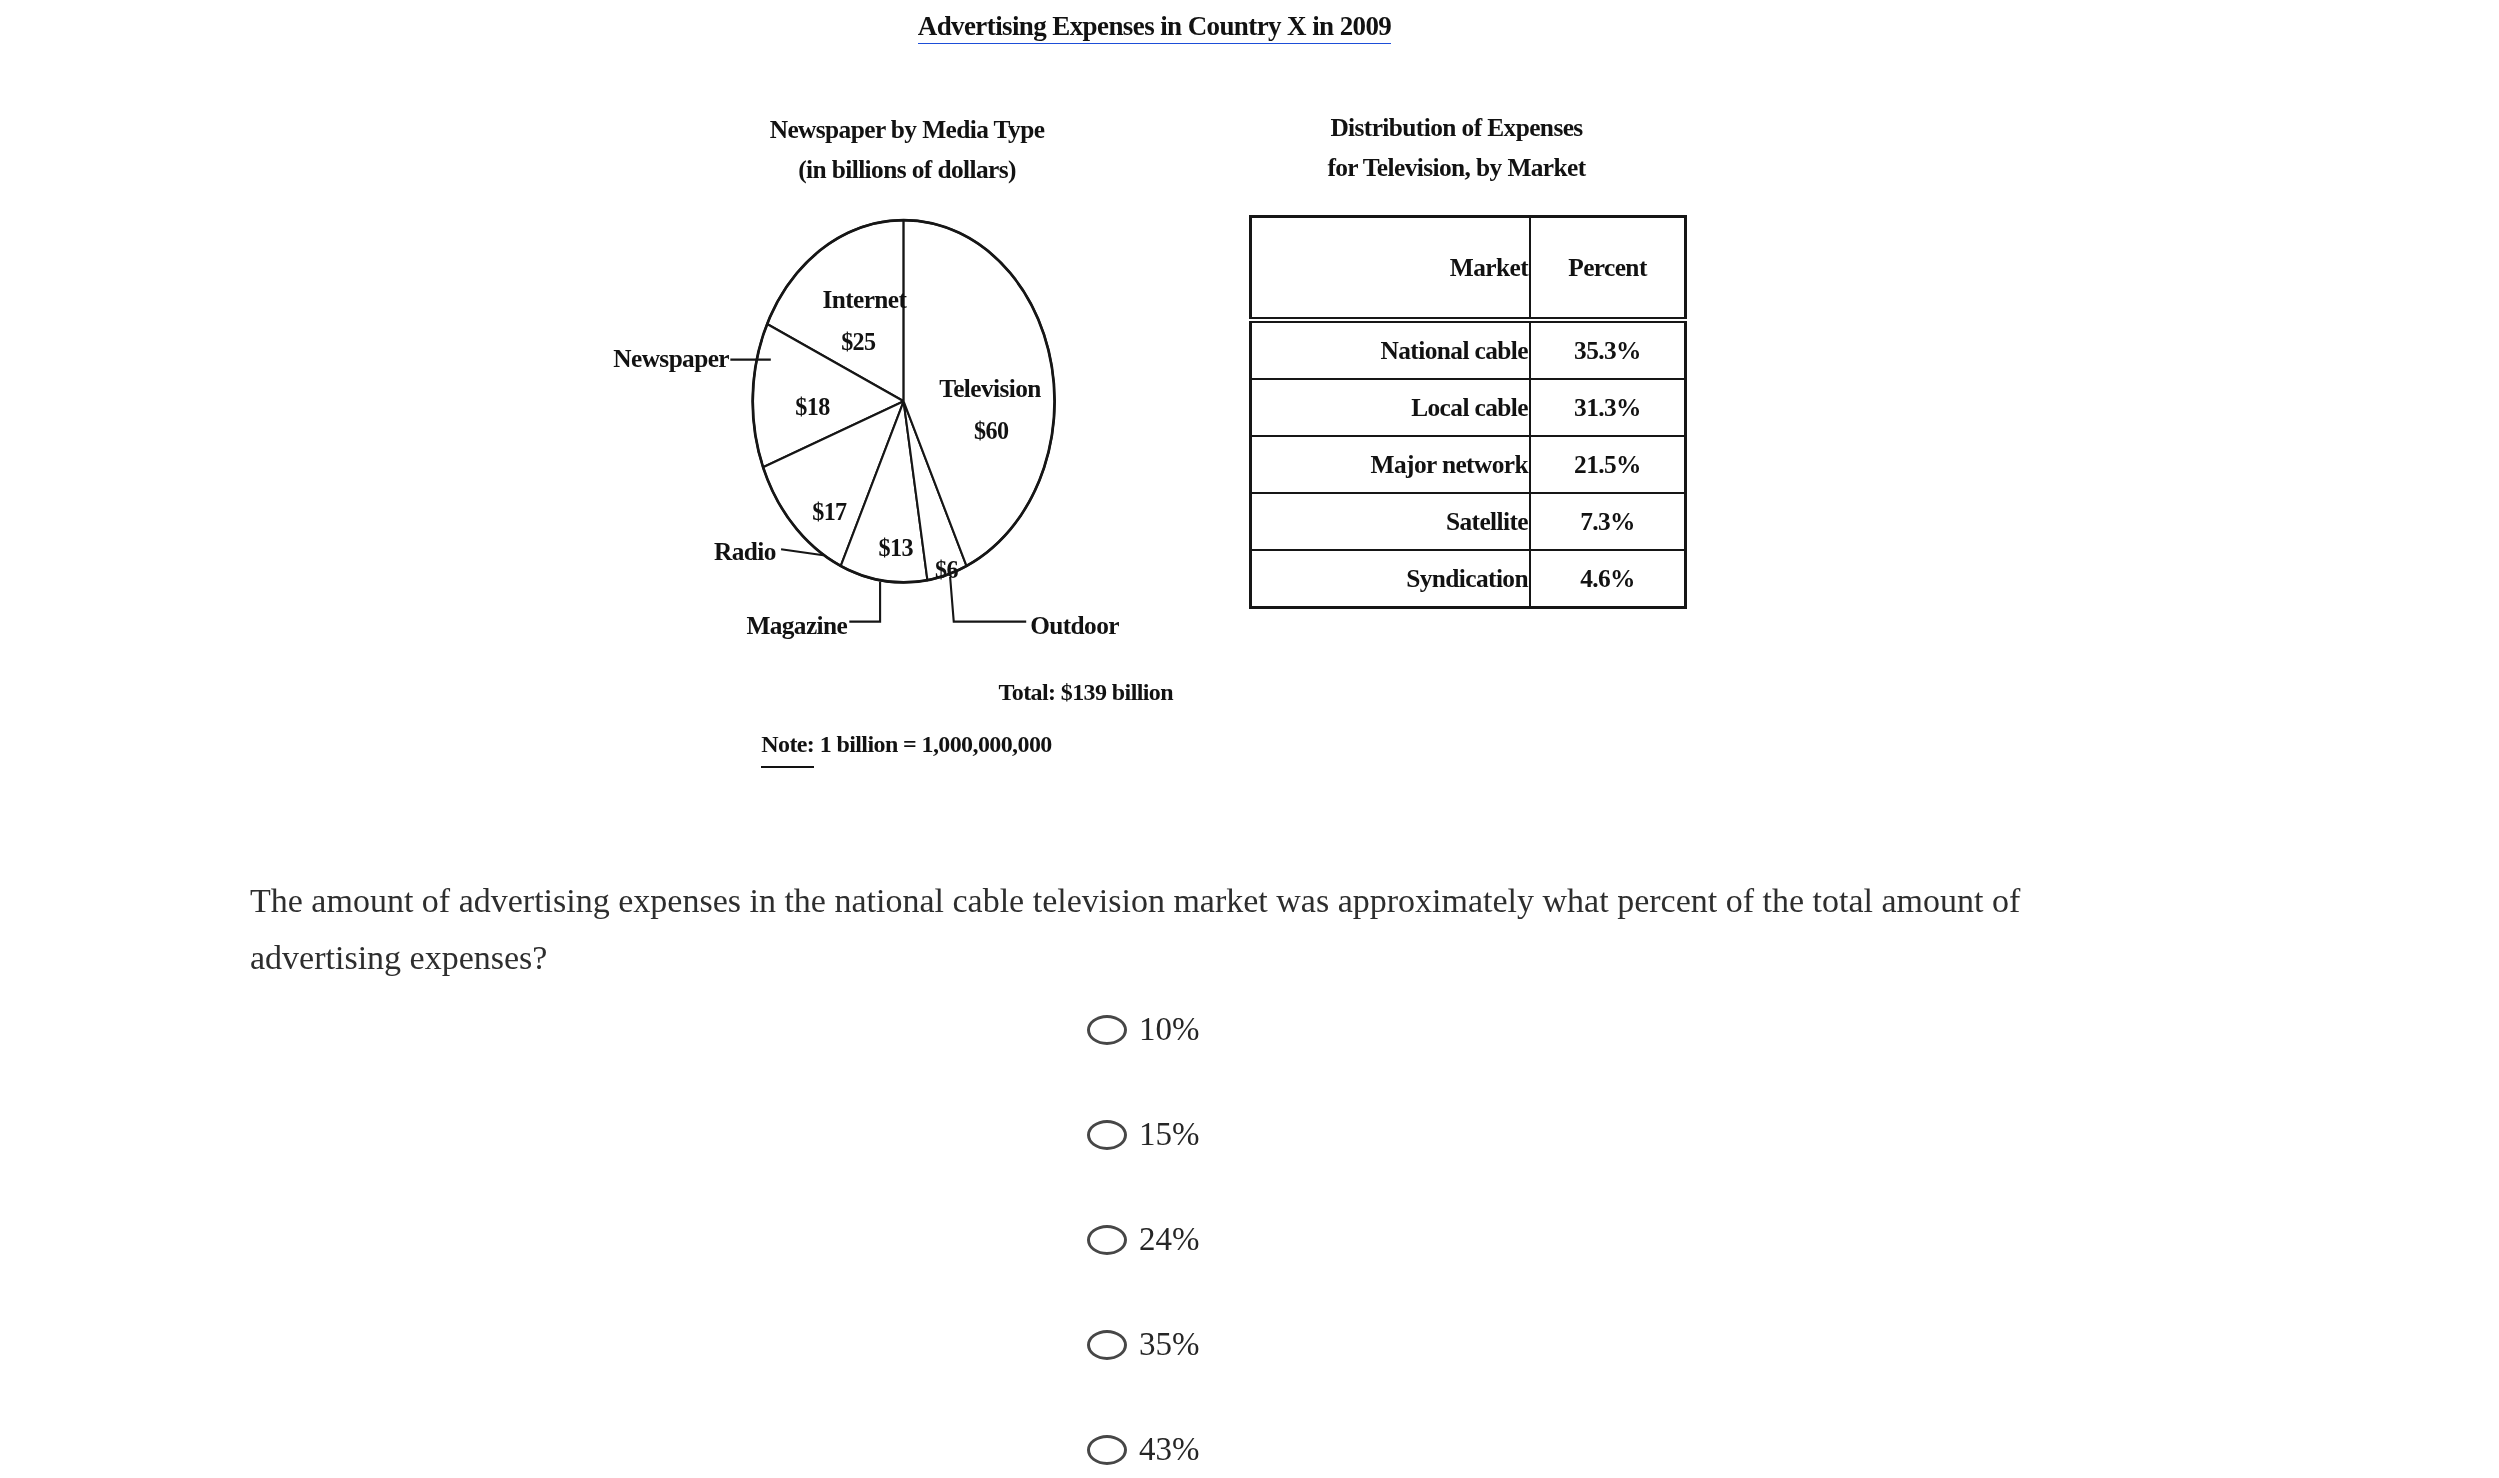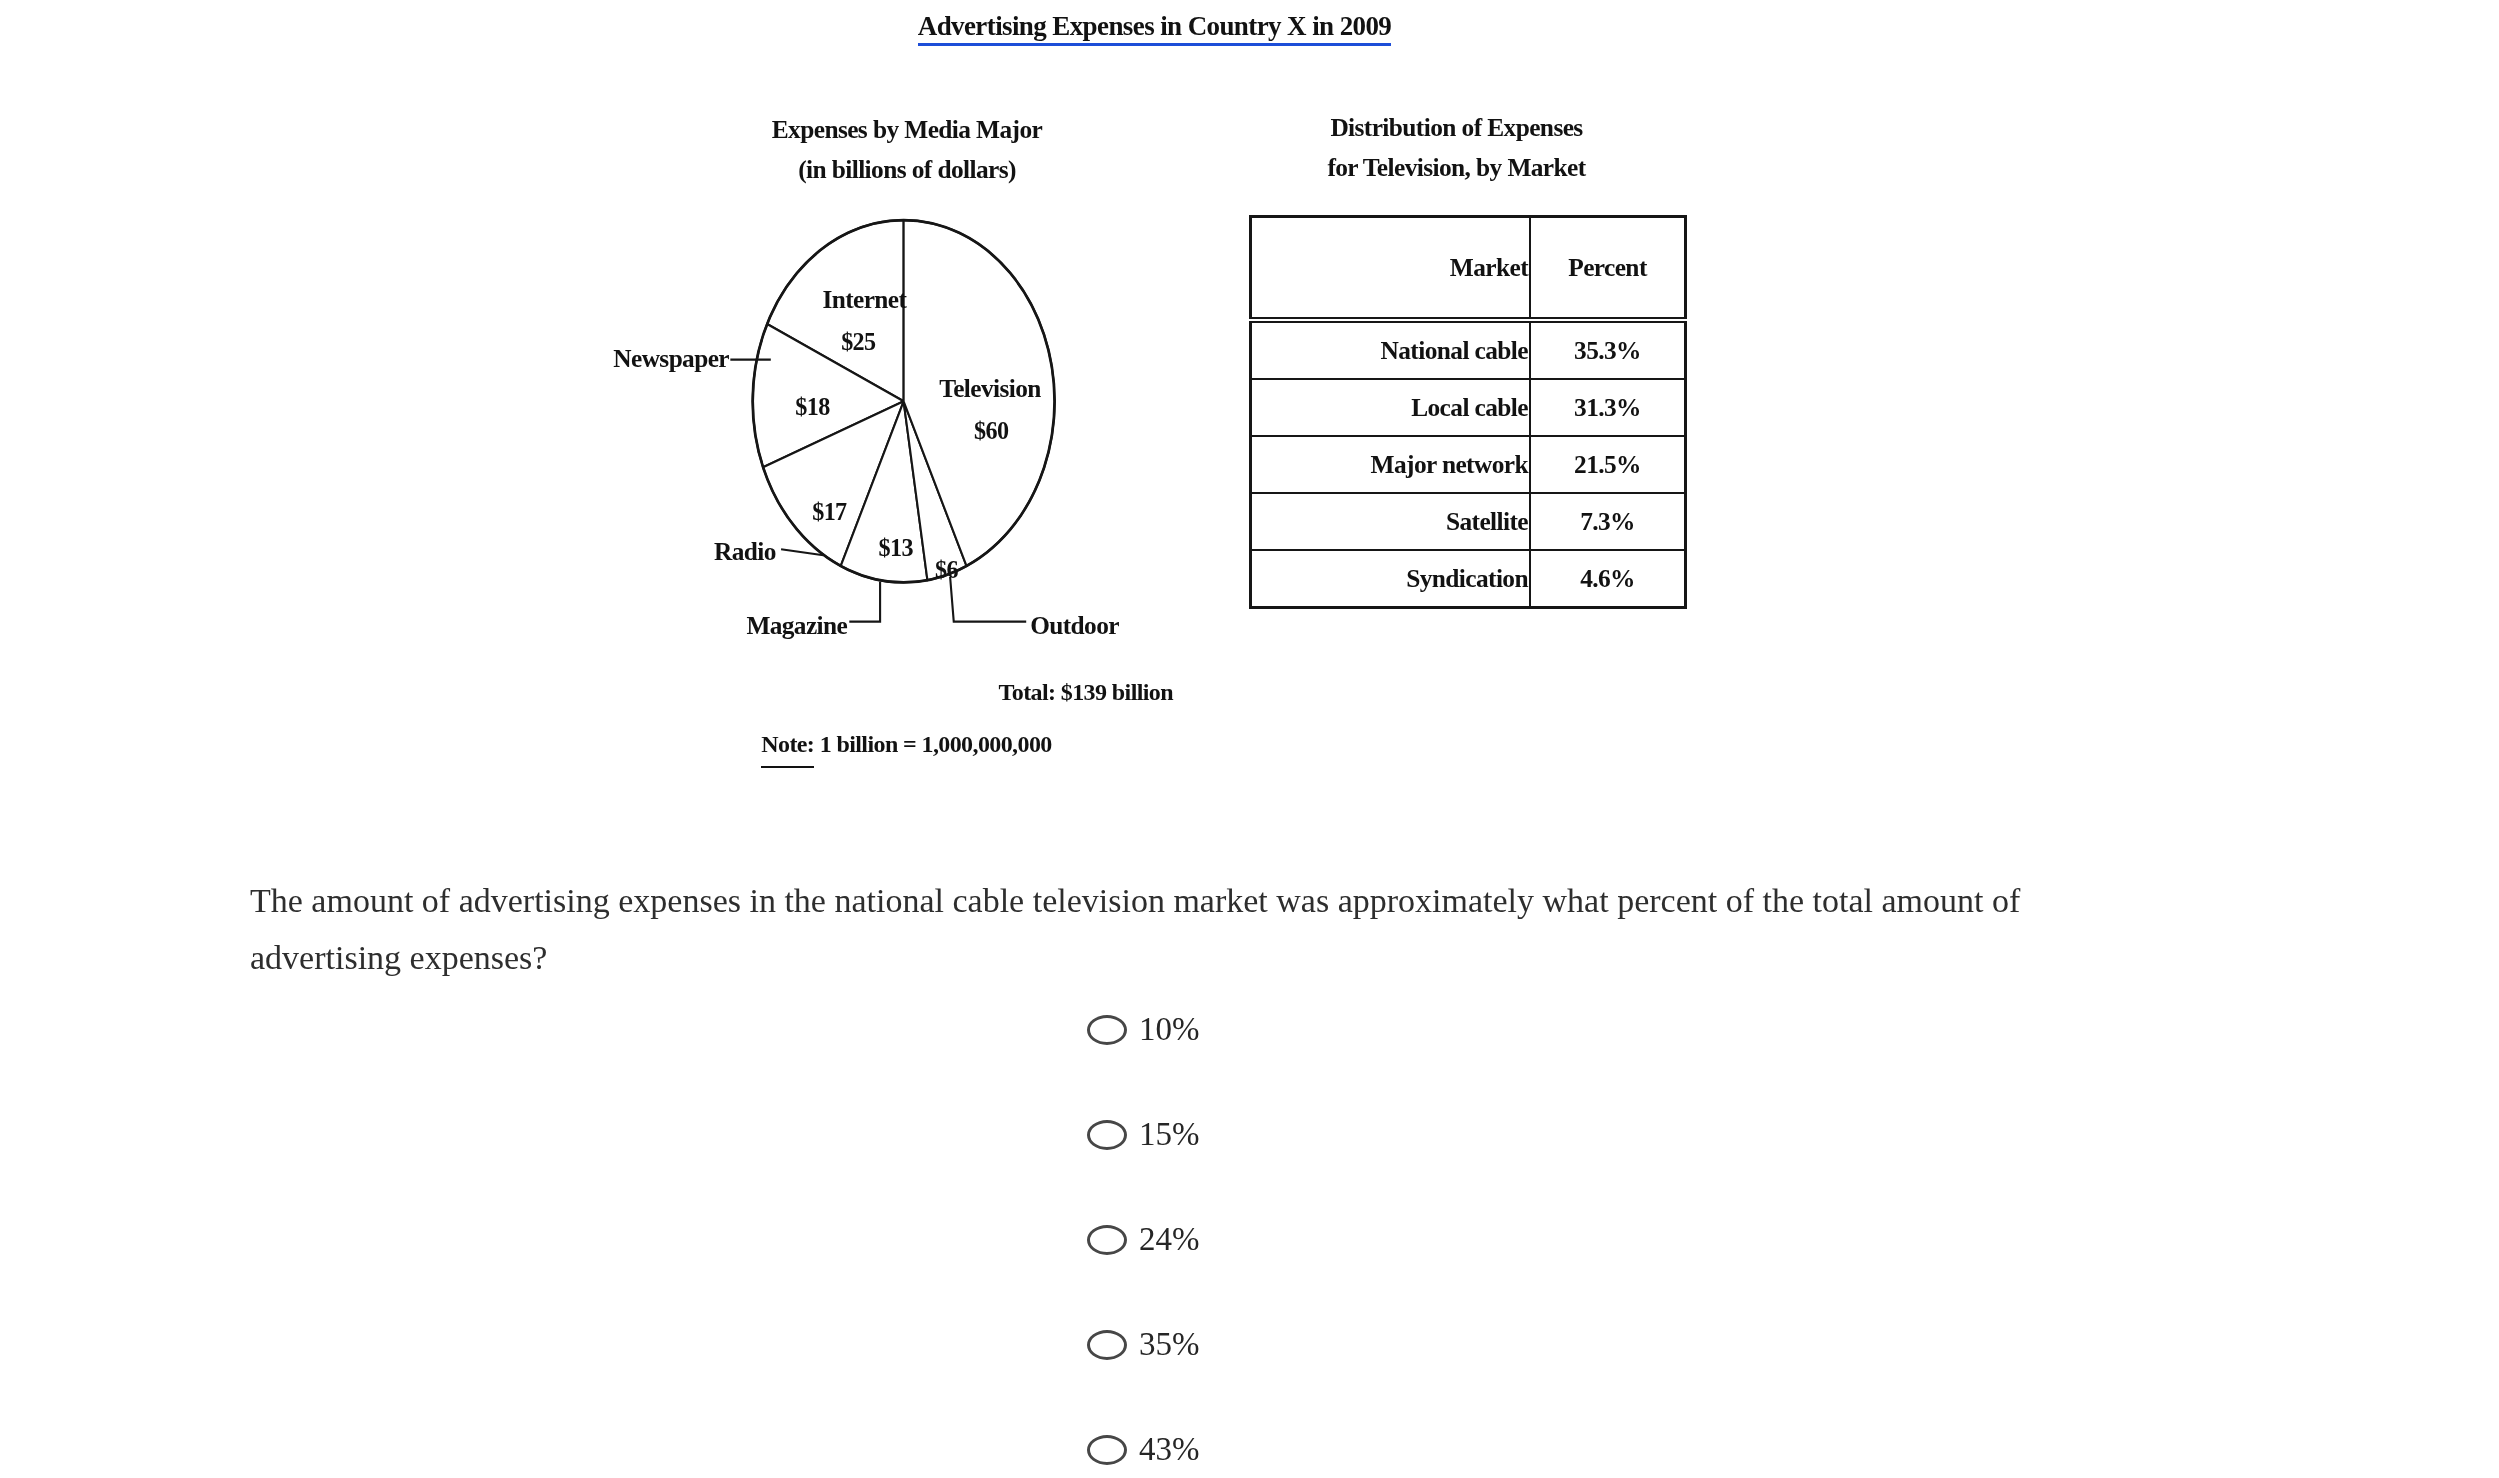--- a/index.html
+++ b/index.html
@@ -9,21 +9,21 @@
     position: relative;
     overflow: hidden;
     font-family: "Liberation Serif", serif;
     color: #121212;
   }
   
   .scan { position: absolute; left: 0; top: 0; width: 2500px; height: 810px;
           filter: blur(0.4px); color: #121212; }
   .fig-title { position: absolute; left: 701px; top: 11px; width: 907px;
                text-align: center; font-size: 27px; font-weight: bold; letter-spacing: -0.6px; }
-  .fig-title .u { border-bottom: 3px solid #1d4ed8; padding-bottom: 1.8px; }
+  .fig-title .u { border-bottom: 1px solid #1d4ed8; padding-bottom: 1.8px; }
   .sec-title { position: absolute; text-align: center; font-weight: bold;
                font-size: 25.4px; line-height: 40px; letter-spacing: -0.6px; }
   #pie-title   { left: 641px; top: 109px; width: 532px; }
   #table-title { left: 1233px; top: 107px; width: 447px; }
 
   
   #pie-svg { position: absolute; left: 520px; top: 199px; }
   .slice   { fill: #ffffff; stroke: #161616; stroke-width: 3.5; stroke-linejoin: round; }
   .outline { fill: none; stroke: #161616; stroke-width: 4.5; }
   .leader  { stroke: #161616; stroke-width: 3.5; fill: none; }
@@ -62,21 +62,21 @@
 </head>
 <body>
 
 <div class="scan">
 
   <div class="fig-title">
     <span class="u">Advertising Expenses in Country X in 2009</span>
   </div>
 
   <div class="sec-title" id="pie-title">
-    <div>Expenses by Media Major</div>
+    <div>Newspaper by Media Type</div>
     <div>(in billions of dollars)</div>
   </div>
 
   <div class="sec-title" id="table-title">
     <div>Distribution of Expenses</div>
     <div>for Television, by Market</div>
   </div>
 
   <svg id="pie-svg" width="725" height="477" viewBox="0 0 1200 790">
       <path d="M 635 335 L 408.9 207.0 A 250 300 0 0 1 635.0 35.0 Z" class="slice"></path>

